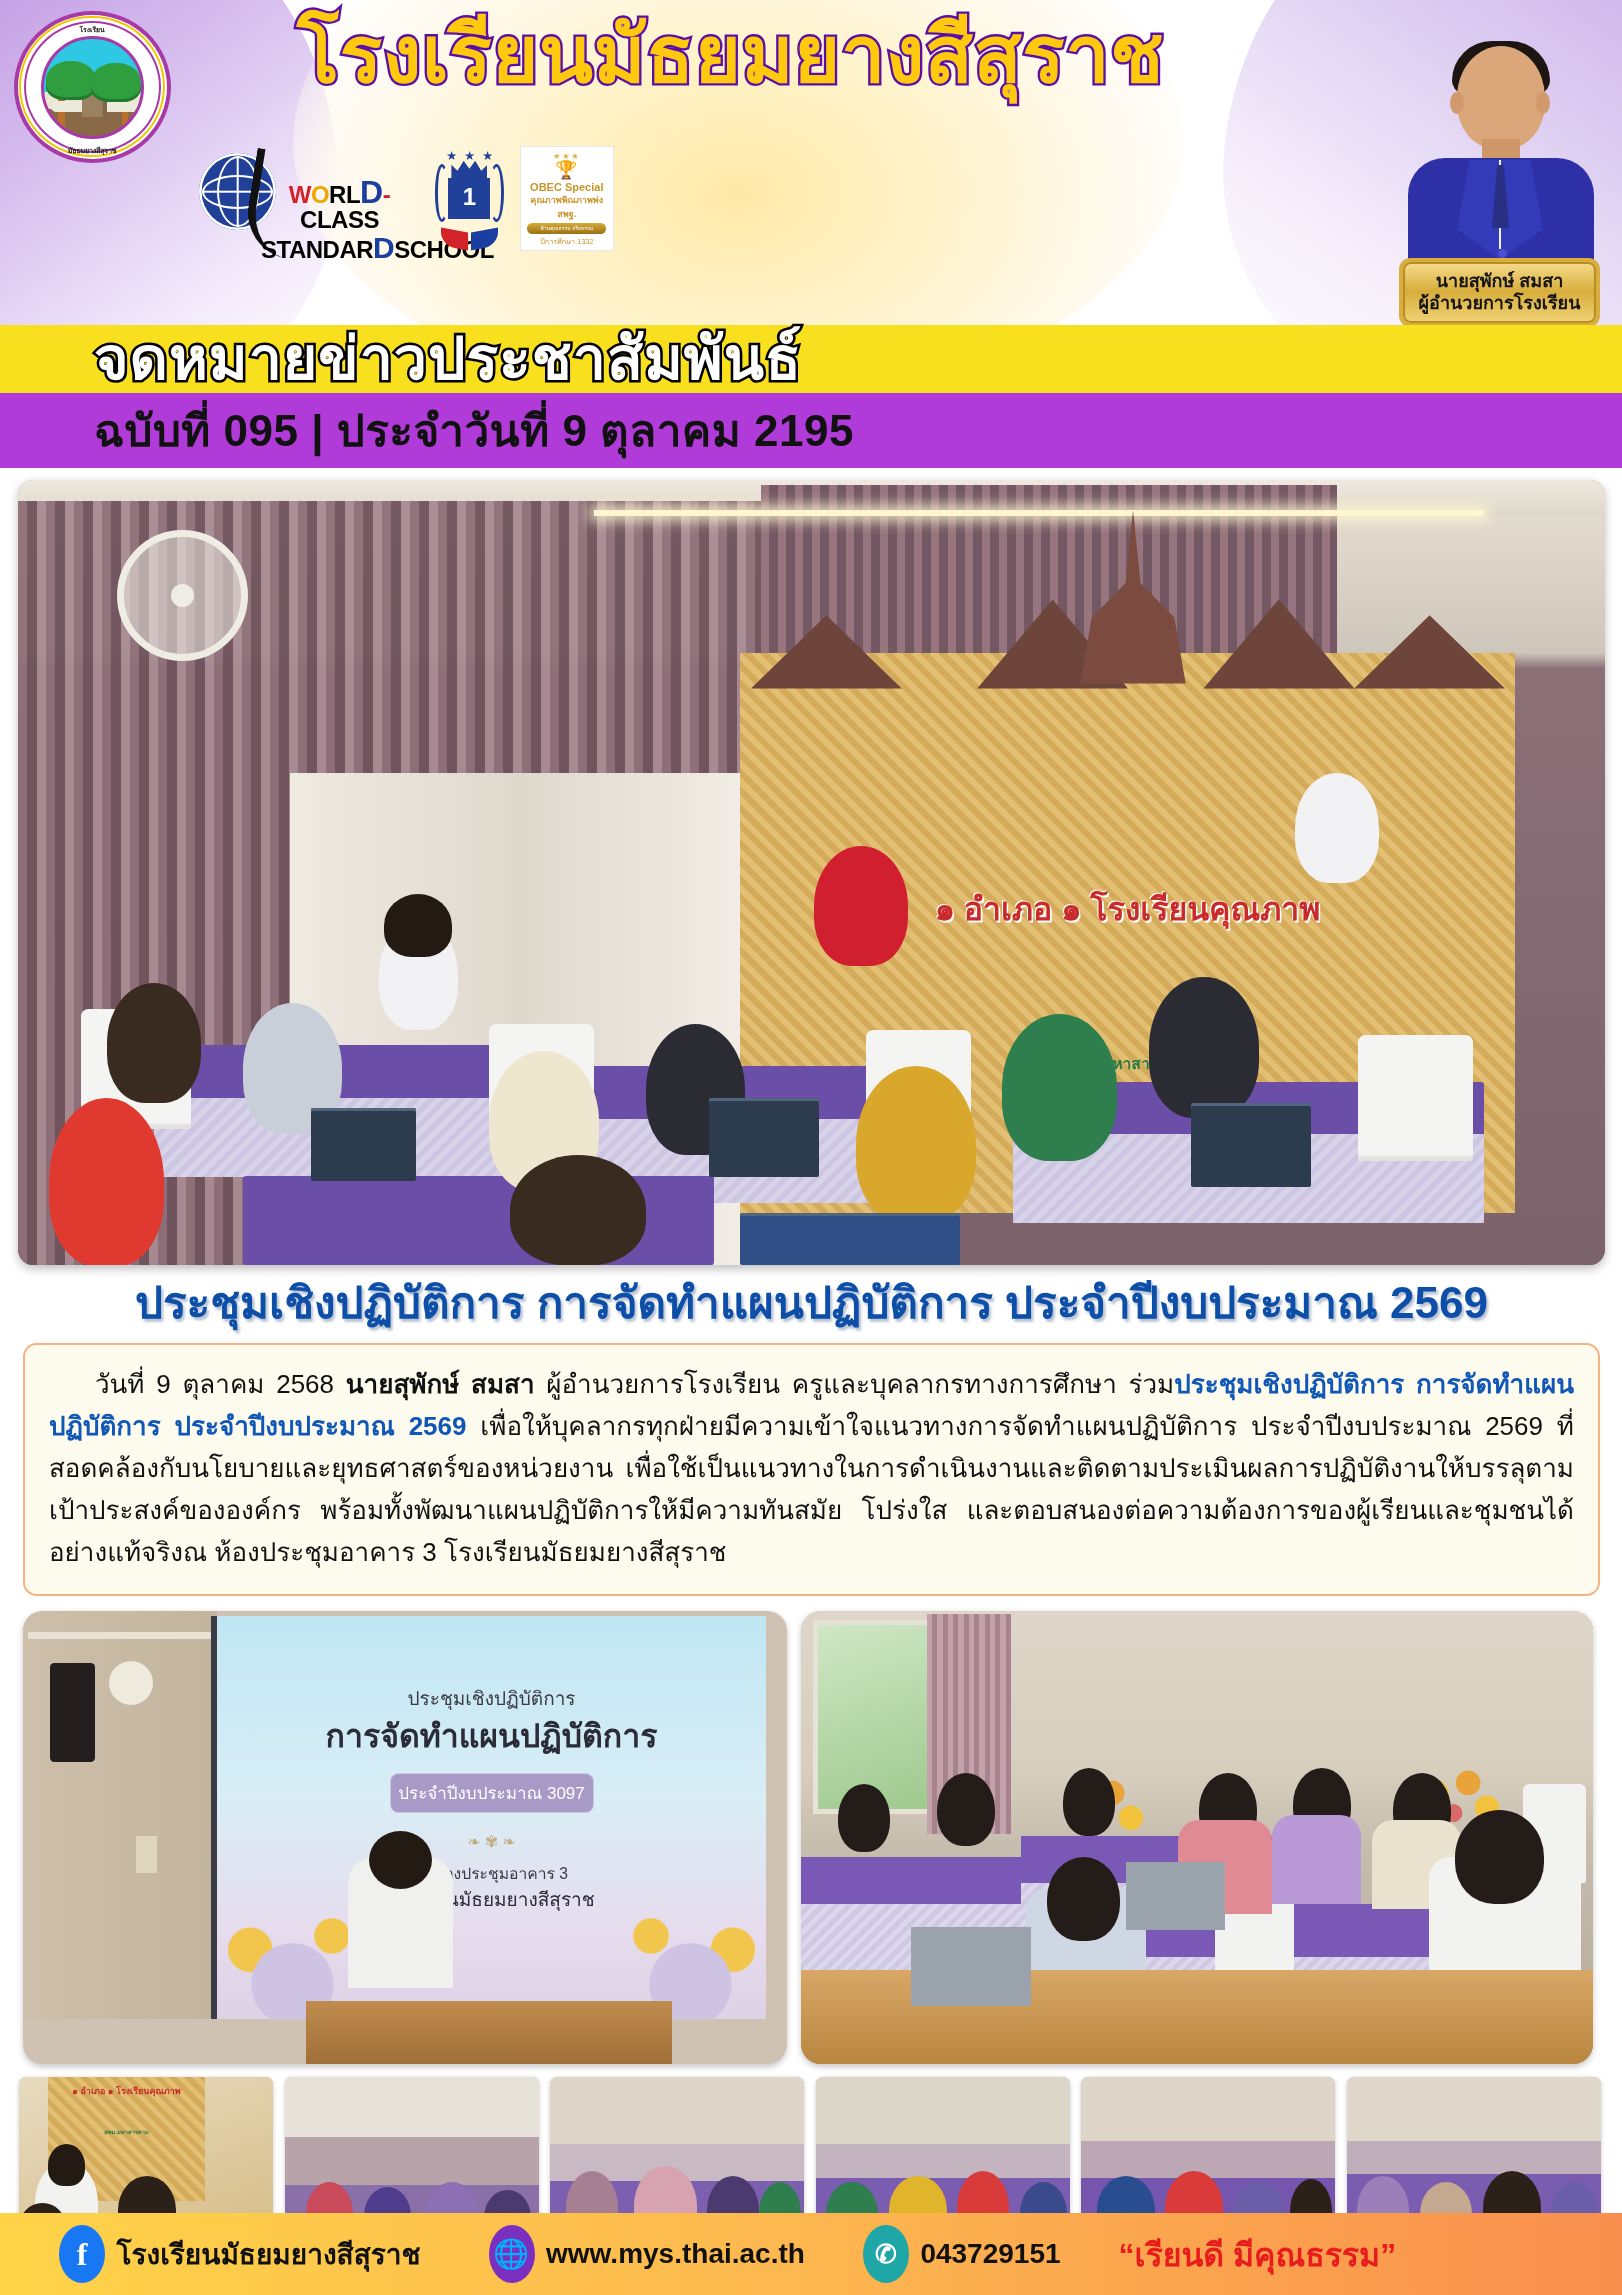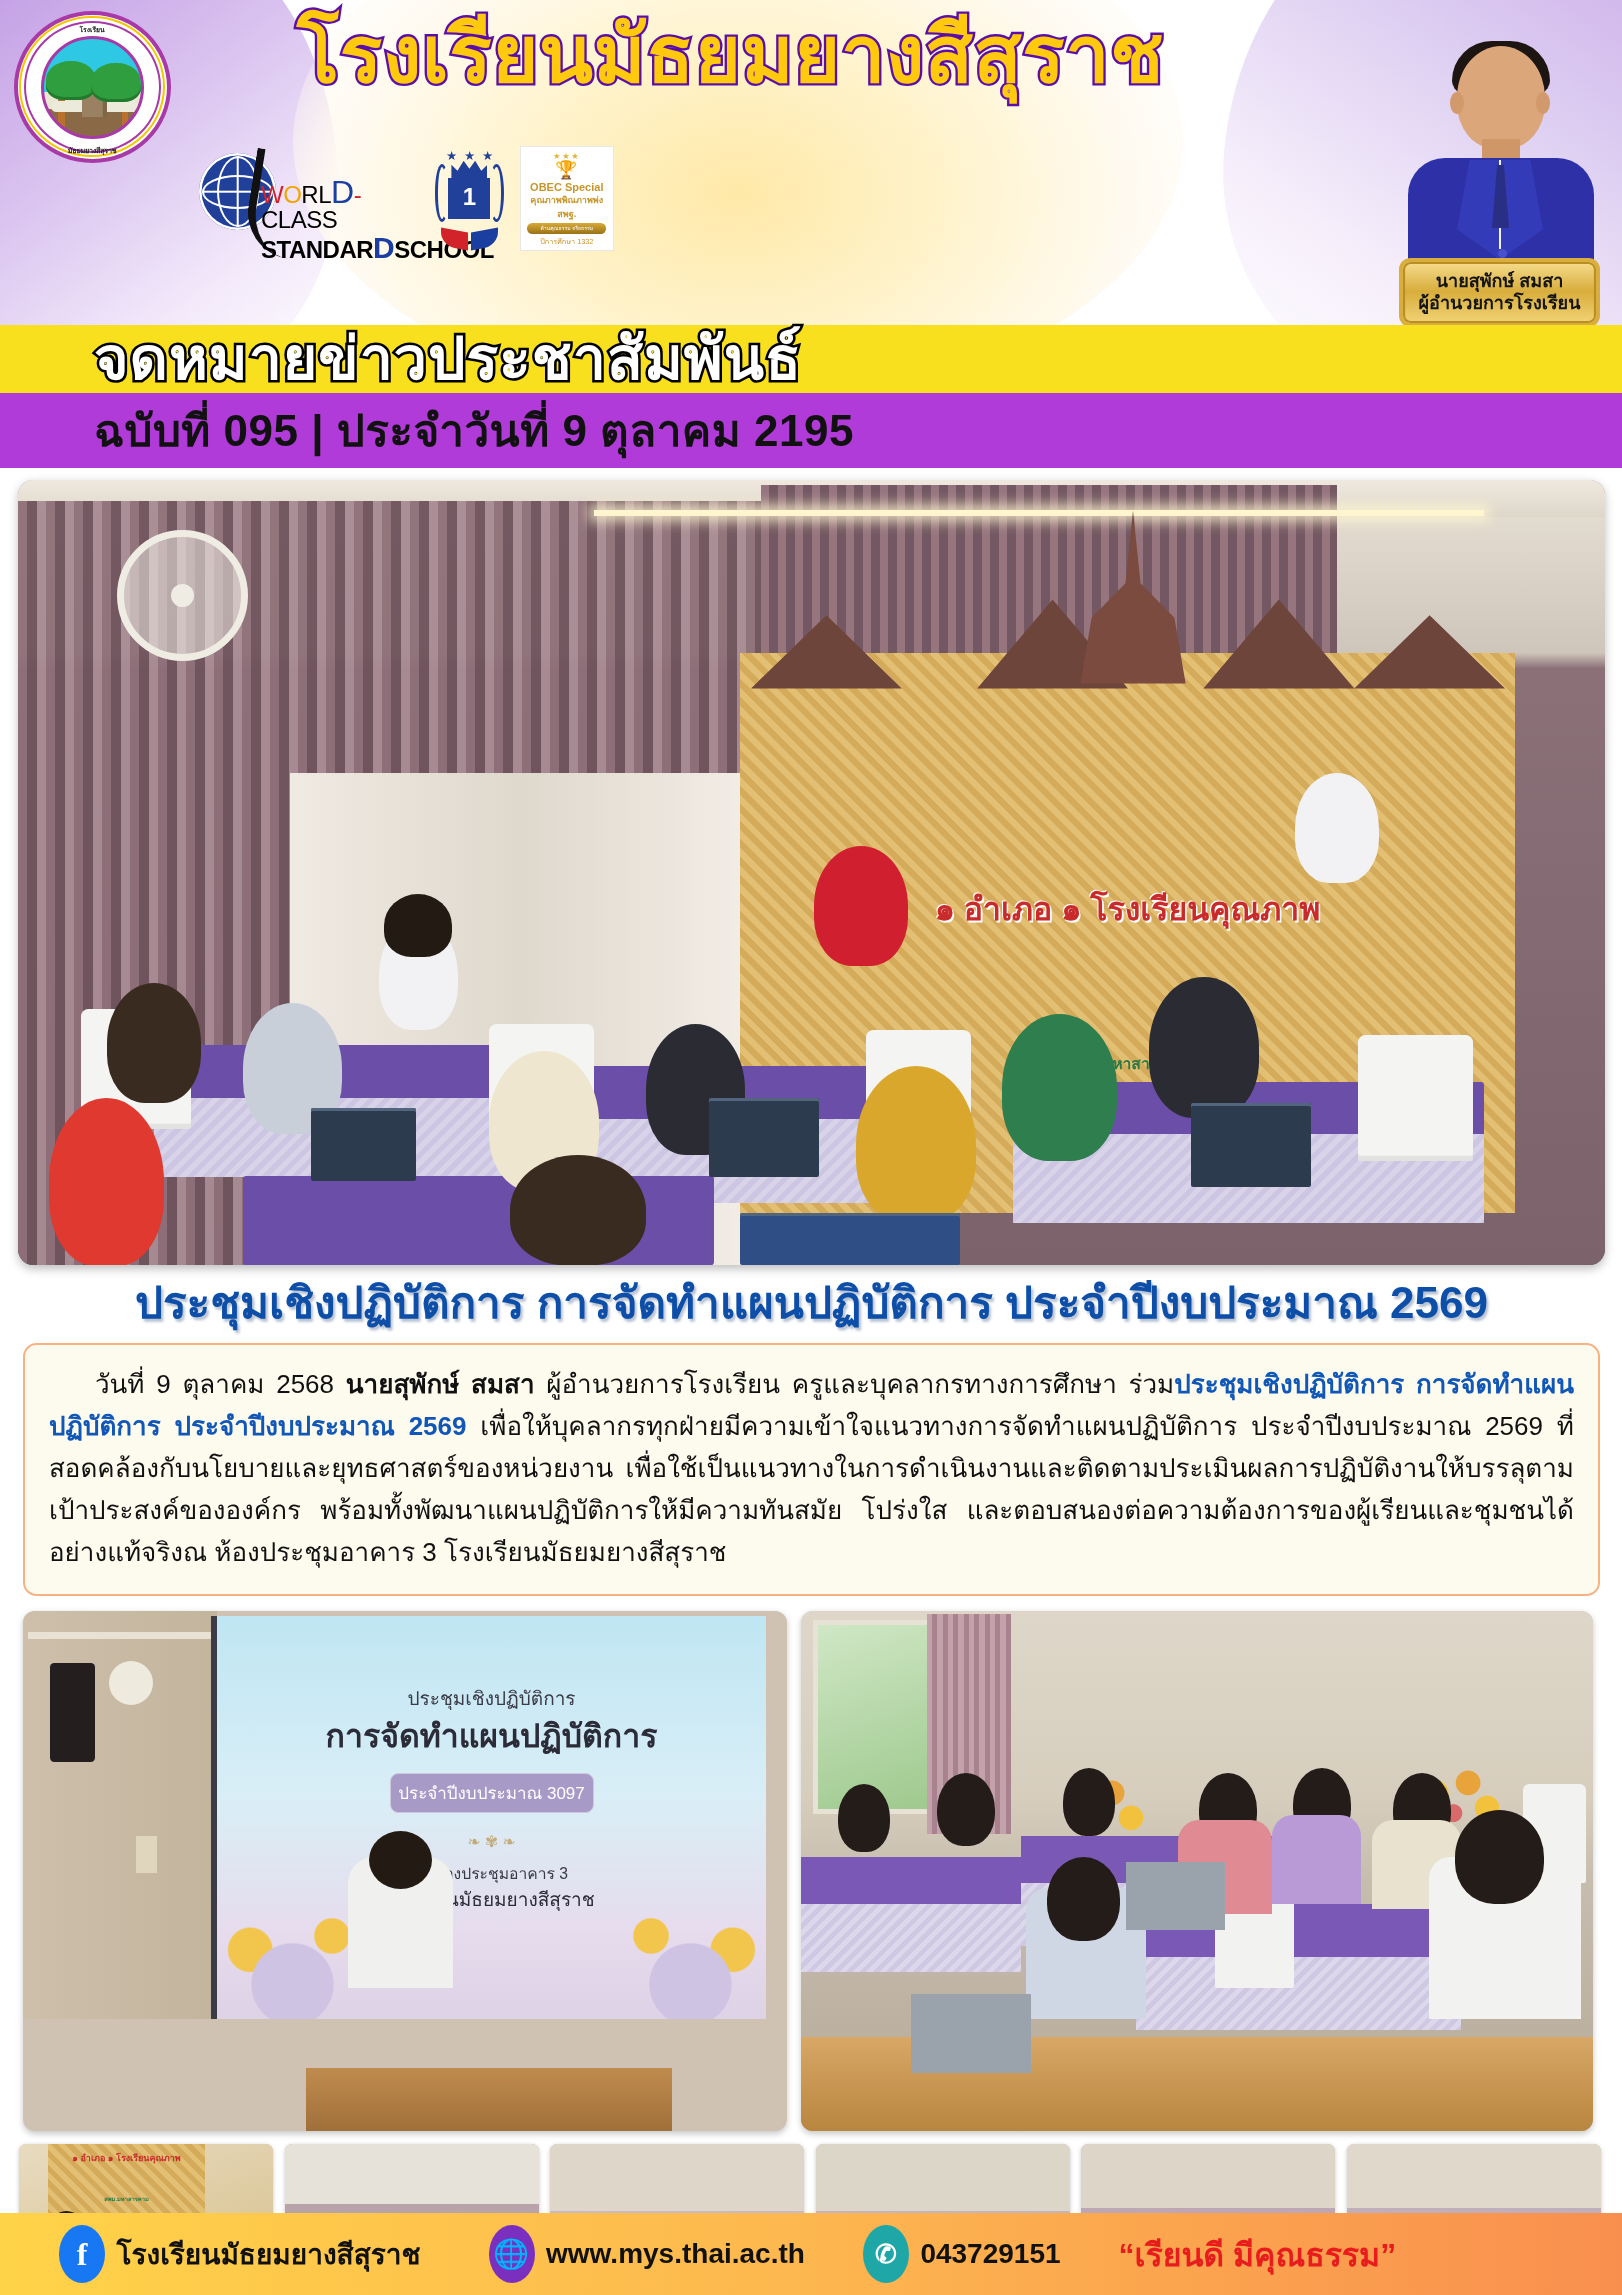--- a/index.html
+++ b/index.html
@@ -66,21 +66,21 @@
            box-shadow: inset 0 0 0 2.6px #fff; }
   .globe:before { content:""; position:absolute; left:50%; top:3.1px; width:2.6px; height:71px;
                   background:#fff; transform:translateX(-50%); }
   .globe:after { content:""; position:absolute; left:3.1px; top:50%; width:71px; height:2.6px;
                  background:#fff; transform:translateY(-50%); }
   .globe-e1 { position:absolute; left:18px; top:3.1px; width:42px; height:71px;
               border:2.6px solid #fff; border-radius:50%; }
   .globe-e2 { position:absolute; left:3.1px; top:22px; width:71px; height:34px;
               border:2.6px solid #fff; border-radius:50%; }
   .wcss-txt { position:absolute; left:62px; top:30px; width:157px; }
-  .wcss-l1 { font-size:24px; font-weight:normal; letter-spacing:-0.5px; line-height:1; }
+  .wcss-l1 { font-size:24px; font-weight:bold; letter-spacing:-0.5px; line-height:1;text-align:center; }
   .wcss-l2 { font-size:24px; font-weight:bold; letter-spacing:-0.5px; line-height:1.05; }
   .wcss-l1 .w { color:#d2232a; } .wcss-l1 .o { color:#f0a500; }
   .wcss-l1 .rl { color:#000; } .wcss-l1 .d { color:#1a3fa0; font-size:32px; }
   .wcss-l1 .dash { color:#d2232a; } .wcss-l1 .class { color:#000; }
   .wcss-swoosh { position:absolute; left:50px; top:6.3px; width:63px; height:105px;
                  border-left:8.4px solid #111; border-radius:0 0 0 47px; transform:rotate(9deg); }
 
   .badge-crown { position:relative; width:84px; height:105px; }
   .crown-stars { position:absolute; left:18px; top:2.1px; width:50px; text-align:center;
                  color:#21409a; font-size:12.6px; letter-spacing:1.6px; }
@@ -218,21 +218,21 @@
   
   .bodybox { margin:14.7px 23px 0; background:#fdfbee; border:2.6px solid #f7b183;
              border-radius:13.6px; padding:18px 24px 21px; }
   .bodybox p { font-size:26px; line-height:1.62; color:#111; text-align:justify;
                text-indent:46px; }
   .bodybox b { font-weight:bold; }
   .bodybox .blue { color:#1157b8; font-weight:bold; }
 
   
   .duo { display:flex; gap:13.6px; margin:14.7px 23px 0; }
-  .duo .ph { position:relative; border-radius:12px; overflow:hidden; height:520px;
+  .duo .ph { position:relative; border-radius:20px; overflow:hidden; height:453px;
              box-shadow:0 2.1px 6.3px rgba(0,0,0,.22); }
   .duo .left { width:764px; background:#cfc2b2; }
   .duo .right { width:792px; background:#cdc6bb; }
 
   .slide { position:absolute; left:188px; top:5.2px; width:555px; height:403px;
            background:linear-gradient(180deg,#bfe6f3 0%, #d9eef6 45%, #e6dced 78%, #ded2e6 100%);
            border-left:6.3px solid #3c3c46; }
   .slide .s1 { position:absolute; left:0; right:0; top:67px; text-align:center;
                font-size:19px; color:#3b3b46; }
   .slide .s2 { position:absolute; left:0; right:0; top:94px; text-align:center;

